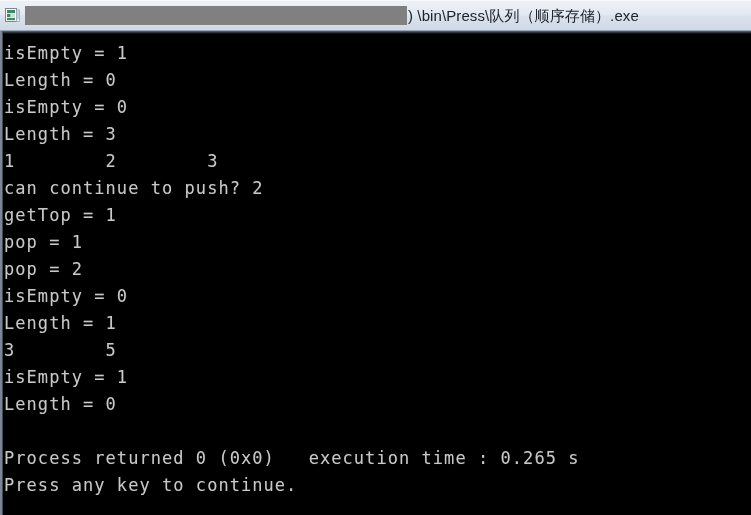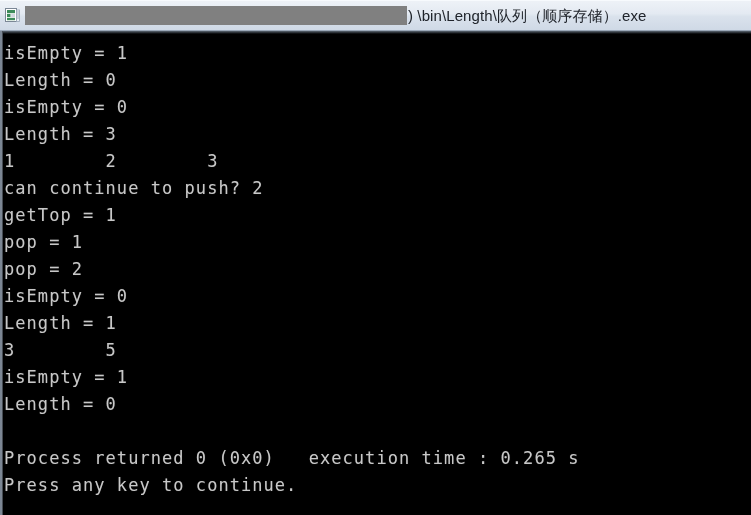--- a/index.html
+++ b/index.html
@@ -132,21 +132,21 @@
         <rect x="7.2" y="7" width="3.8" height="3" fill="#cfd6de"></rect>
         <rect x="3" y="10.8" width="8" height="2.4" fill="#3d8b5a"></rect>
         <rect x="12.5" y="3" width="3" height="11.5" fill="#e8edf3" stroke="#9aa7b7" stroke-width="0.8"></rect>
         <line x1="13" y1="5" x2="15" y2="5" stroke="#8a95a3" stroke-width="0.7"></line>
         <line x1="13" y1="7" x2="15" y2="7" stroke="#8a95a3" stroke-width="0.7"></line>
         <line x1="13" y1="9" x2="15" y2="9" stroke="#8a95a3" stroke-width="0.7"></line>
         <line x1="13" y1="11" x2="15" y2="11" stroke="#8a95a3" stroke-width="0.7"></line>
       </svg>
     </span>
     <span class="title-redaction"></span>
-    <span class="title-text">) \bin\Length\队列（顺序存储）.exe</span>
+    <span class="title-text">) \bin\Press\队列（顺序存储）.exe</span>
   </div>
 
   <div id="client">
     <pre id="console-text">isEmpty = 1
 Length = 0
 isEmpty = 0
 Length = 3
 1        2        3
 can continue to push? 2
 getTop = 1

